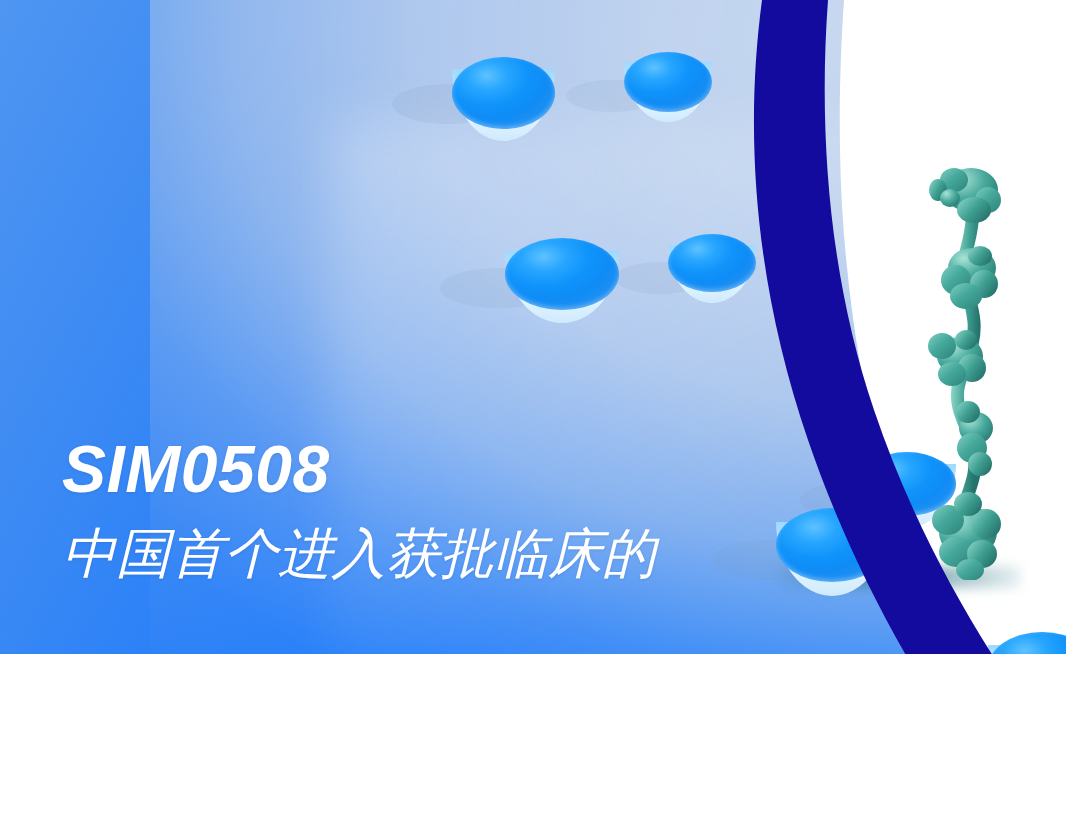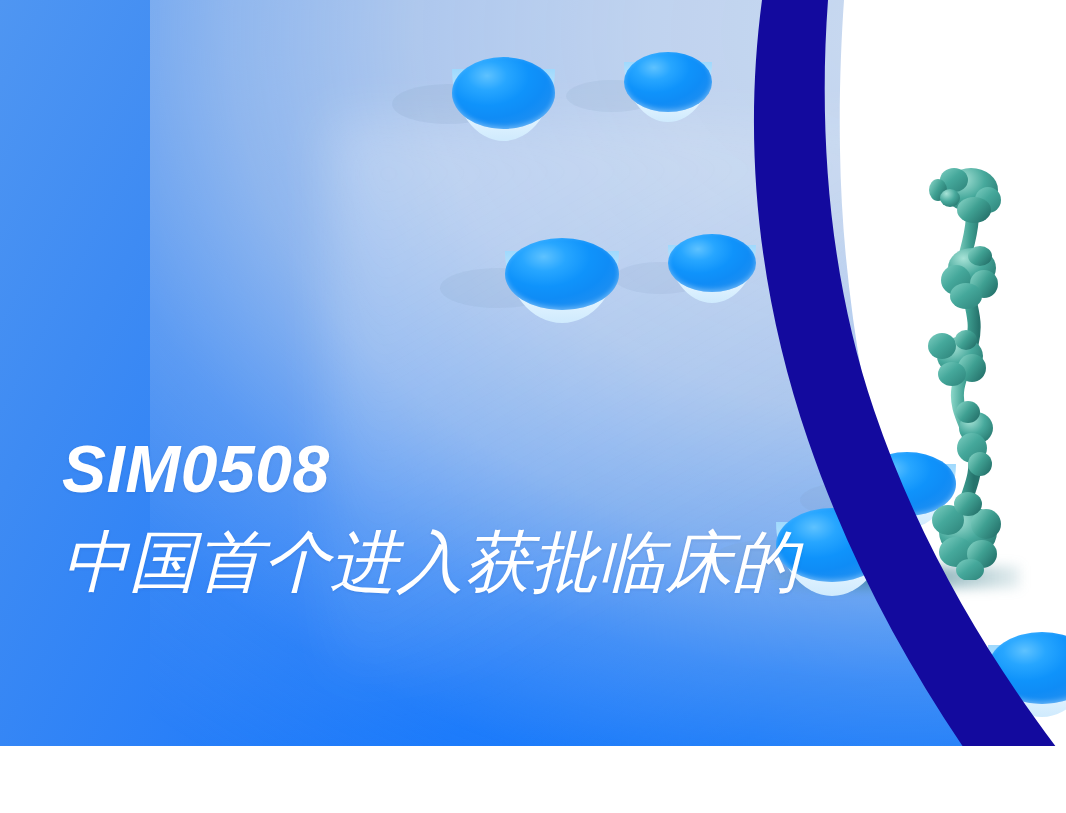--- a/index.html
+++ b/index.html
@@ -9,21 +9,21 @@
     background: #ffffff;
   }
   body {
     font-family: "Liberation Sans", "DejaVu Sans", sans-serif;
   }
 
   
   .poster {
     position: relative;
     width: 1066px;
-    height: 746px;
+    height: 654px;
     overflow: hidden;
     background: #1d4ed8;
   }
 
   
   .bg-gradient {
     position: absolute;
     inset: 0;
     background:
       linear-gradient(118deg,
@@ -149,21 +149,21 @@
     font-weight: 700;
     font-style: italic;
     color: #ffffff;
     letter-spacing: 0.5px;
     line-height: 1.0;
     white-space: nowrap;
     text-shadow: 0 1px 3px rgba(20,70,150,0.18);
   }
   .subtitle {
     margin-top: 16px;
-    font-size: 67px;
+    font-size: 54px;
     font-weight: 400;
     font-style: italic;
     color: #ffffff;
     line-height: 1.30;
     white-space: nowrap;
     text-shadow: 0 1px 3px rgba(20,70,150,0.16);
   }
   .subtitle-line { display: block; }
 </style>
 </head>

